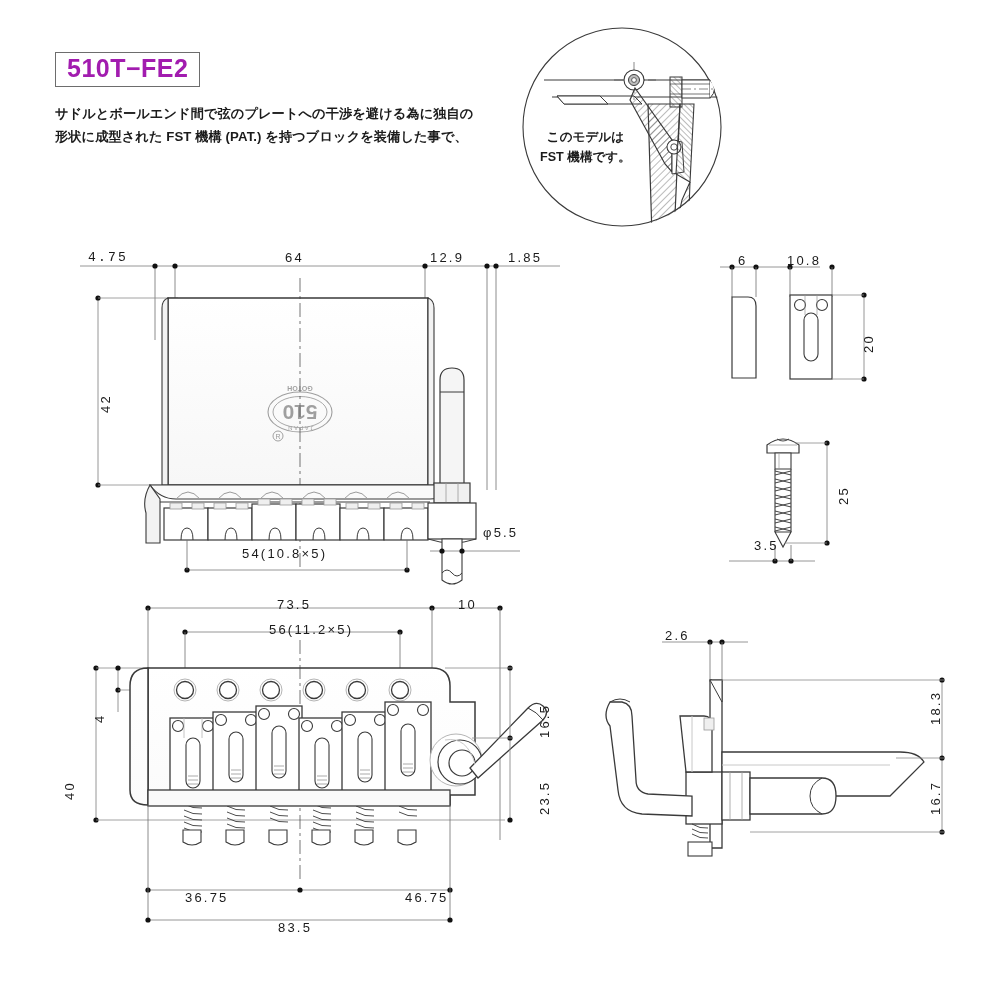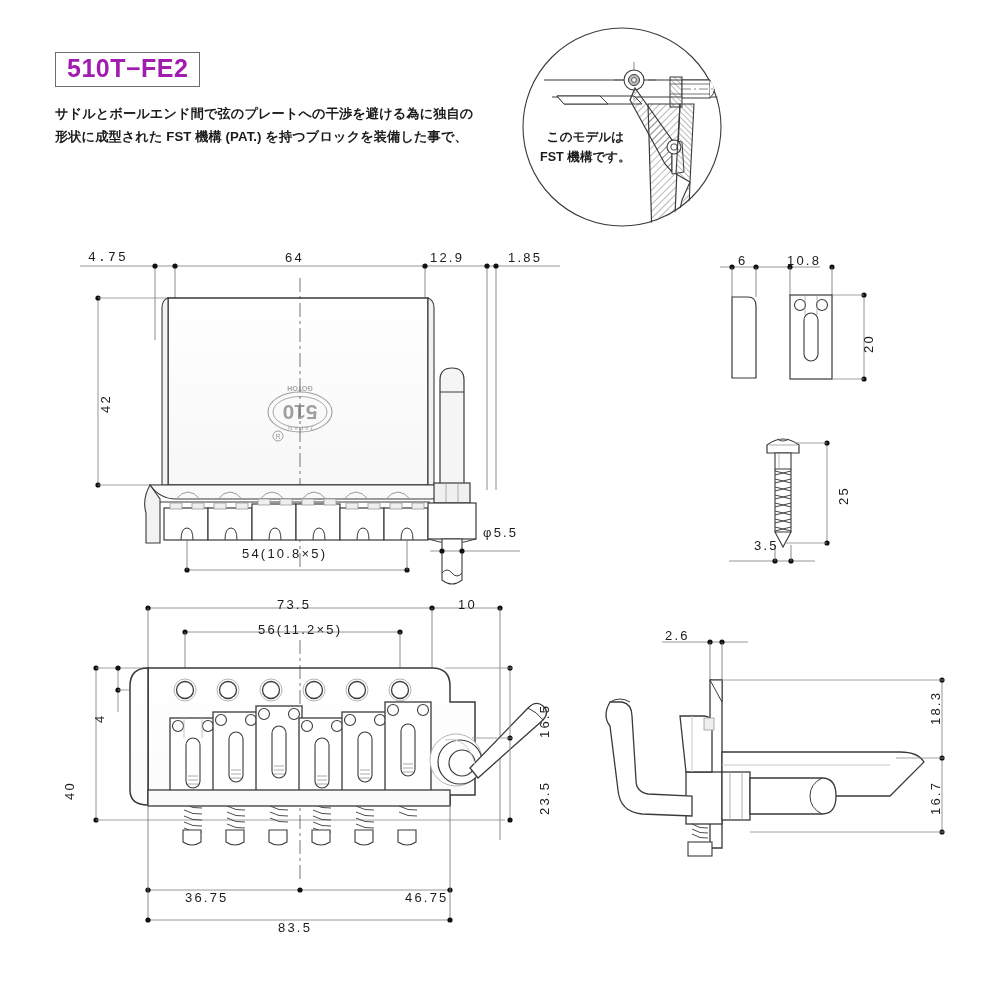--- a/index.html
+++ b/index.html
@@ -454,21 +454,21 @@
   <line x1="148" y1="215" x2="148" y2="330" stroke="#6f6f6f" stroke-width="0.8"></line>
   <line x1="450" y1="215" x2="450" y2="330" stroke="#6f6f6f" stroke-width="0.8"></line>
 
   <line x1="148" y1="330" x2="450" y2="330" stroke="#8a8a8a" stroke-width="0.9"></line>
   <circle cx="148" cy="330" r="2.6" fill="#111"></circle>
   <circle cx="450" cy="330" r="2.6" fill="#111"></circle>
 </svg>
 </div>
 
 <div class="abs dim" style="left:277px;top:597px;">73.5</div>
-<div class="abs dim" style="left:258px;top:622px;">56(11.2×5)</div>
+<div class="abs dim" style="left:269px;top:622px;">56(11.2×5)</div>
 <div class="abs dim" style="left:458px;top:597px;">10</div>
 <div class="abs dim v" style="left:92px;top:723px;">4</div>
 <div class="abs dim v" style="left:62px;top:800px;">40</div>
 <div class="abs dim v" style="left:537px;top:738px;">16.5</div>
 <div class="abs dim v" style="left:537px;top:815px;">23.5</div>
 <div class="abs dim" style="left:185px;top:890px;">36.75</div>
 <div class="abs dim" style="left:365px;top:890px;margin-left:40px;">46.75</div>
 <div class="abs dim" style="left:278px;top:920px;">83.5</div>
 
 <div class="abs" style="left:600px;top:620px;">

